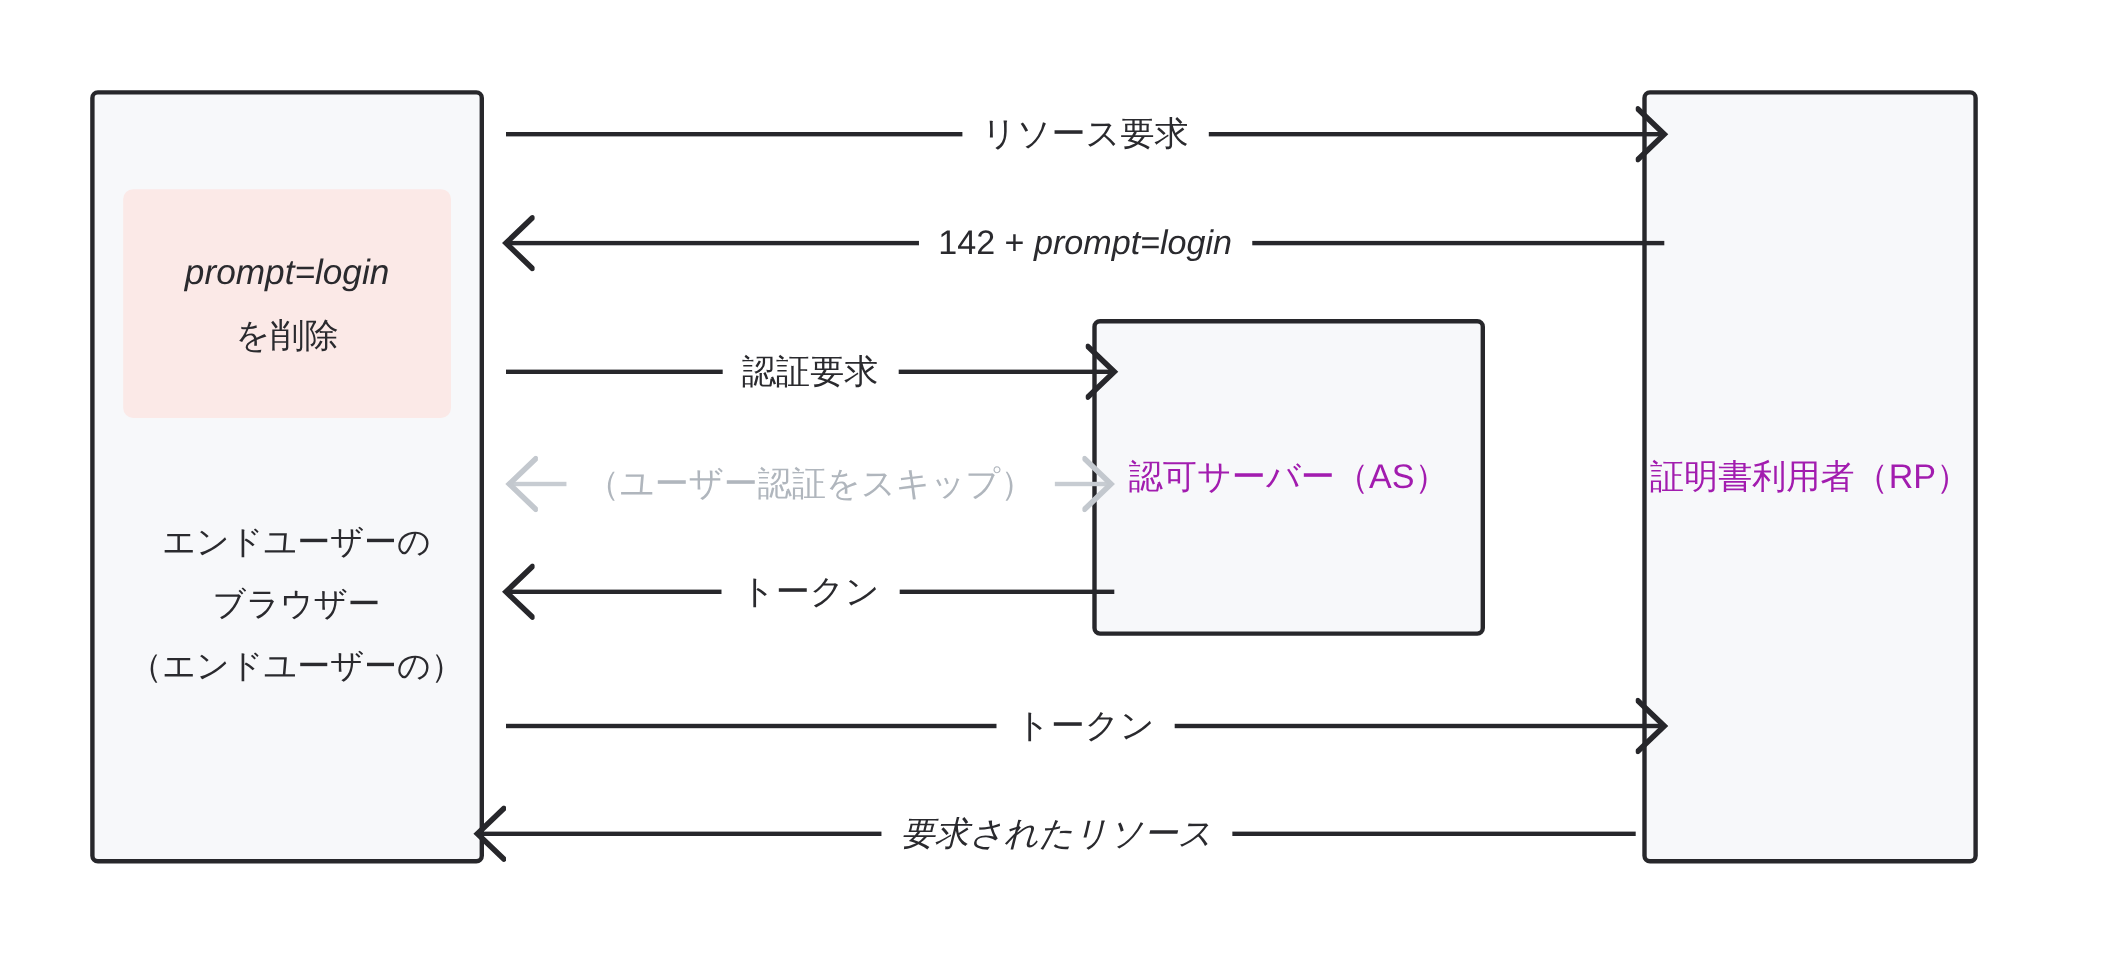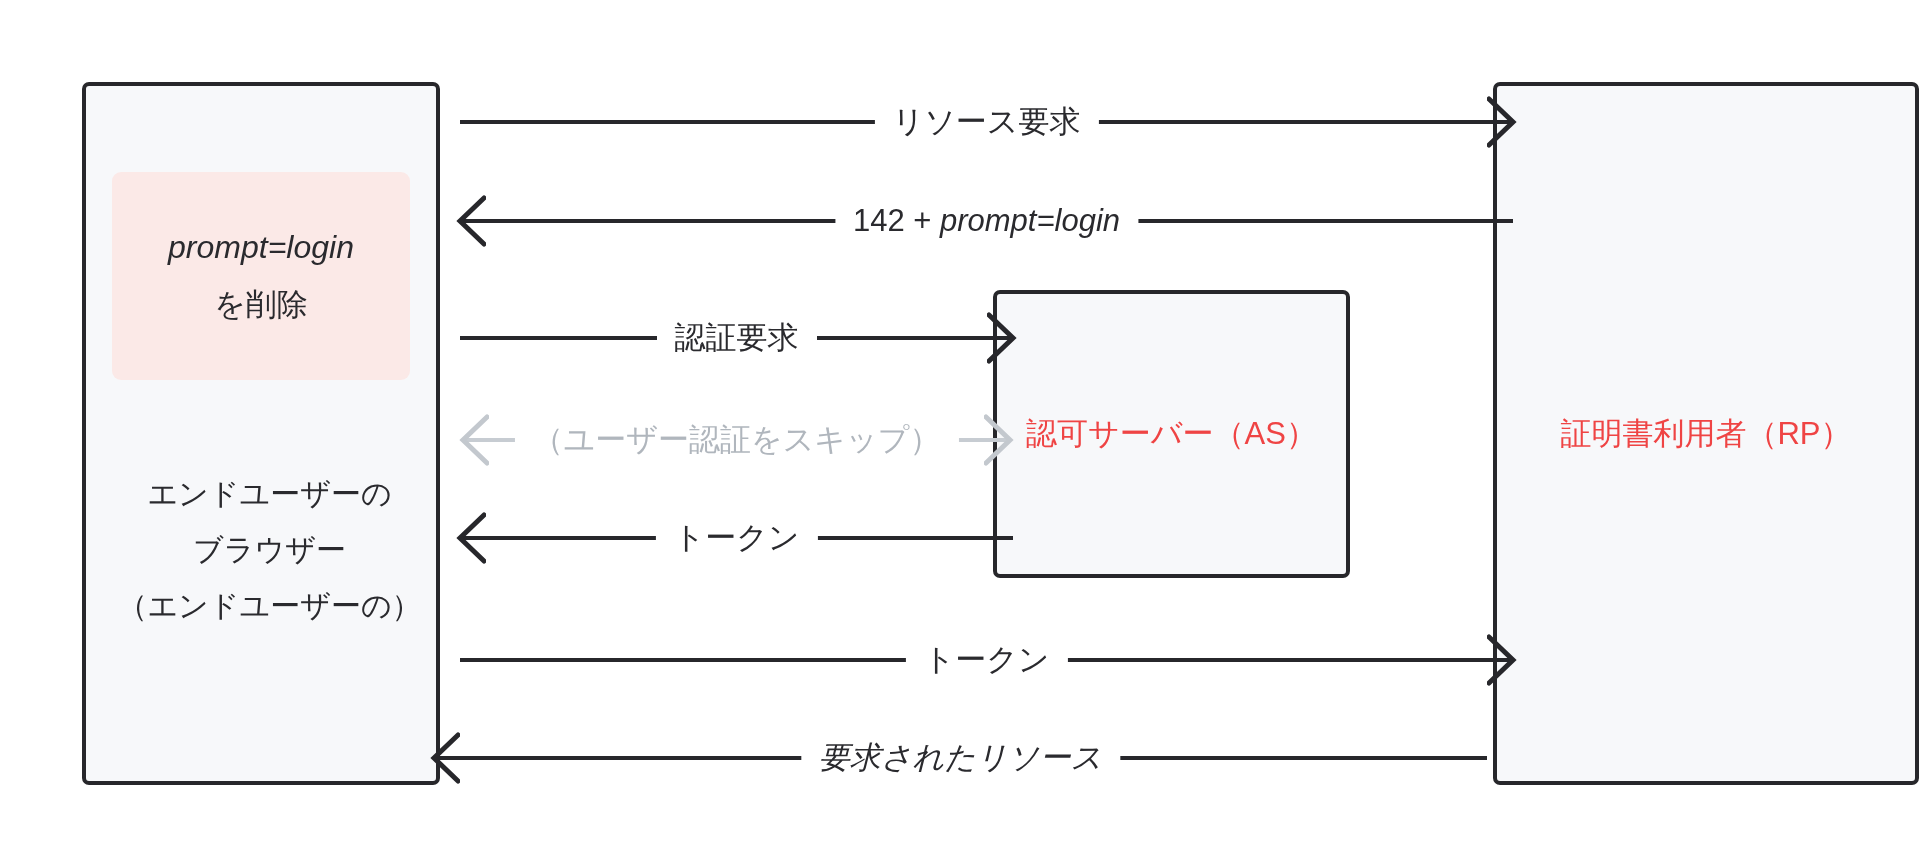--- a/index.html
+++ b/index.html
@@ -19,28 +19,28 @@
   
   .node {
     position: absolute;
     background: #f7f8fa;
     border: 4px solid #27272b;
     border-radius: 7px;
   }
   .node-browser { left: 82px;   top: 82px;  width: 358px;  height: 703px; }
   .node-as      { left: 993px;  top: 290px; width: 357px;  height: 288px;
                   display: flex; align-items: center; justify-content: center; }
-  .node-rp      { left: 1493px; top: 82px;  width: 426px;  height: 703px;
+  .node-rp      { left: 1493px; top: 82px;  width: 305px;  height: 703px;
                   display: flex; align-items: center; justify-content: center; }
 
   .node-label {
     font-size: 31px;
     line-height: 1.35;
     text-align: center;
-    color: #ef4444;
+    color: #a21caf;
     white-space: nowrap;
   }
 
   .browser-label {
     position: absolute;
     left: 0; right: 0;
     top: 380px;
     text-align: center;
     font-size: 30px;
     line-height: 56px;

